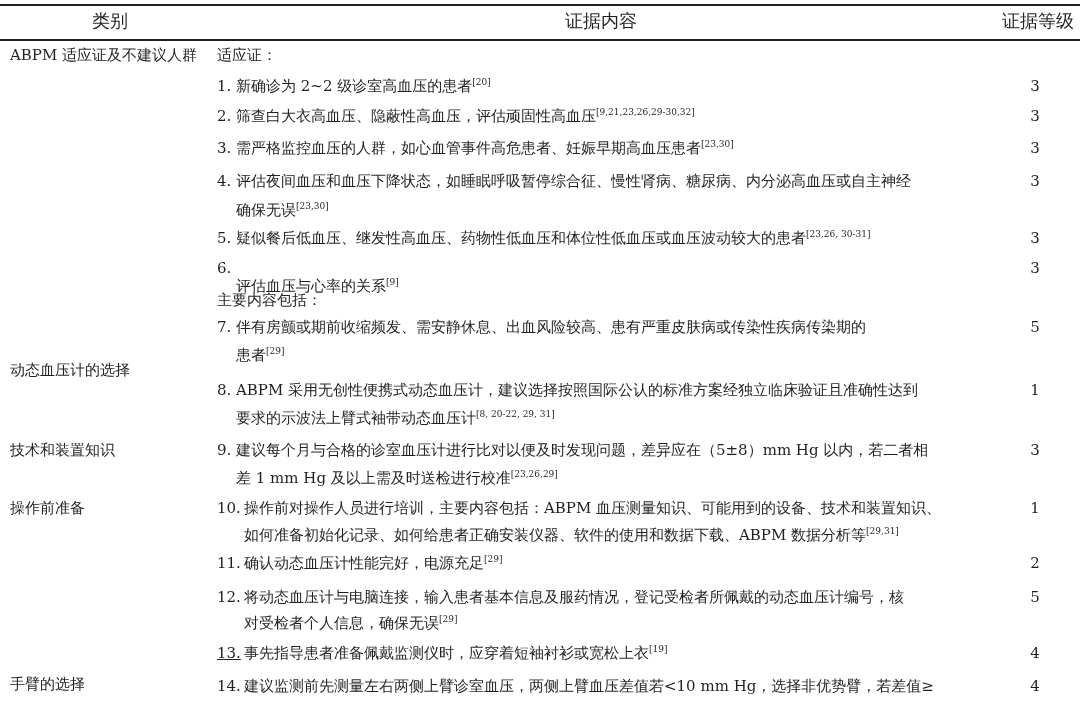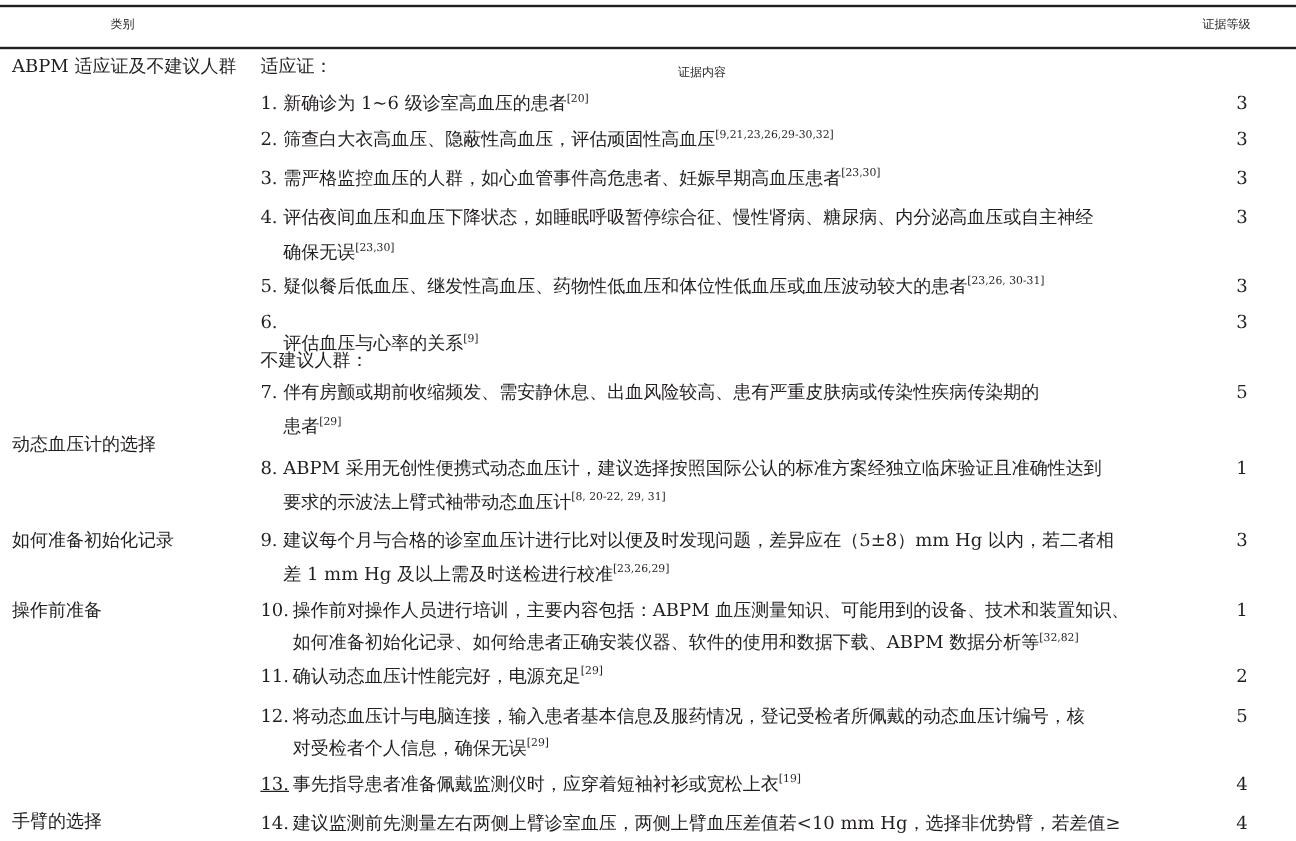--- a/index.html
+++ b/index.html
@@ -1,45 +1,45 @@
 <!DOCTYPE html>
 <html><head>
 <meta charset="utf-8">
 <style>
   html, body { margin: 0; padding: 0; background: #ffffff; }
   body { width: 1080px; height: 701px; position: relative; overflow: hidden;
          font-family: "DejaVu Serif", "Liberation Serif", serif; color: #231f20; font-size: 15px; }
   .rule { position: absolute; left: 0; width: 1080px; background: #231f20; }
   .rule.top { top: 4px; height: 2px; }
   .rule.mid { top: 39px; height: 2px; }
-  .hdr { position: absolute; top: 10px; height: 22px; line-height: 22px; font-size: 10px; }
+  .hdr { position: absolute; top: 10px; height: 22px; line-height: 22px; font-size: 18px; }
   .t { position: absolute; white-space: nowrap; line-height: 20px; height: 20px; }
   .cat { left: 10px; }
   .lvl { left: 1028px; width: 14px; text-align: center; }
   .num { left: 217px; }
   .cont { left: 236px; }
   .sub { left: 217px; }
   sup { font-size: 9px; vertical-align: 6px; line-height: 0; }
 </style>
 </head>
 <body>
 
 <div>
   <div class="rule top"></div>
   <div class="hdr" style="left:92px;">类别</div>
-  <div class="hdr" style="left:565px;margin-top:40px;">证据内容</div>
+  <div class="hdr" style="left:565px;">证据内容</div>
   <div class="hdr" style="left:1002px;">证据等级</div>
   <div class="rule mid"></div>
 
   <div class="t cat" style="top:45px;">ABPM 适应证及不建议人群</div>
   <div class="t sub" style="top:45px;">适应证：</div>
 
   <div>
     <span class="t num" style="top:76px;">1.</span>
-    <span class="t cont" style="top:76px;"><span>新确诊为 1~6 级诊室高血压的患者</span><sup>[20]</sup></span>
+    <span class="t cont" style="top:76px;"><span>新确诊为 2~2 级诊室高血压的患者</span><sup>[20]</sup></span>
     <span class="t lvl" style="top:76px;">3</span>
   </div>
 
   <div>
     <span class="t num" style="top:106px;">2.</span>
     <span class="t cont" style="top:106px;"><span>筛查白大衣高血压、隐蔽性高血压，评估顽固性高血压</span><sup>[9,21,23,26,29-30,32]</sup></span>
     <span class="t lvl" style="top:106px;">3</span>
   </div>
 
   <div>
@@ -60,50 +60,50 @@
     <span class="t cont" style="top:228px;"><span>疑似餐后低血压、继发性高血压、药物性低血压和体位性低血压或血压波动较大的患者</span><sup>[23,26, 30-31]</sup></span>
     <span class="t lvl" style="top:228px;">3</span>
   </div>
 
   <div>
     <span class="t num" style="top:258px;">6.</span>
     <span class="t cont" style="top:258px;margin-top:18px;"><span>评估血压与心率的关系</span><sup>[9]</sup></span>
     <span class="t lvl" style="top:258px;">3</span>
   </div>
 
-  <div class="t sub" style="top:290px;">不建议人群：</div>
+  <div class="t sub" style="top:290px;">主要内容包括：</div>
 
   <div>
     <span class="t num" style="top:317px;">7.</span>
     <span class="t cont" style="top:317px;">伴有房颤或期前收缩频发、需安静休息、出血风险较高、患有严重皮肤病或传染性疾病传染期的</span>
     <span class="t cont" style="top:345px;"><span>患者</span><sup>[29]</sup></span>
     <span class="t lvl" style="top:317px;">5</span>
   </div>
 
   <div>
     <span class="t cat" style="top:360px;">动态血压计的选择</span>
     <span class="t num" style="top:380px;">8.</span>
     <span class="t cont" style="top:380px;">ABPM 采用无创性便携式动态血压计，建议选择按照国际公认的标准方案经独立临床验证且准确性达到</span>
     <span class="t cont" style="top:408px;"><span>要求的示波法上臂式袖带动态血压计</span><sup>[8, 20-22, 29, 31]</sup></span>
     <span class="t lvl" style="top:380px;">1</span>
   </div>
 
   <div>
-    <span class="t cat" style="top:440px;">如何准备初始化记录</span>
+    <span class="t cat" style="top:440px;">技术和装置知识</span>
     <span class="t num" style="top:440px;">9.</span>
     <span class="t cont" style="top:440px;">建议每个月与合格的诊室血压计进行比对以便及时发现问题，差异应在（5±8）mm Hg 以内，若二者相</span>
     <span class="t cont" style="top:468px;"><span>差 1 mm Hg 及以上需及时送检进行校准</span><sup>[23,26,29]</sup></span>
     <span class="t lvl" style="top:440px;">3</span>
   </div>
 
   <div>
     <span class="t cat" style="top:498px;">操作前准备</span>
     <span class="t num" style="top:498px;">10.</span>
     <span class="t cont" style="top:498px;left:244px;">操作前对操作人员进行培训，主要内容包括：ABPM 血压测量知识、可能用到的设备、技术和装置知识、</span>
-    <span class="t cont" style="top:525px;left:244px;"><span>如何准备初始化记录、如何给患者正确安装仪器、软件的使用和数据下载、ABPM 数据分析等</span><sup>[32,82]</sup></span>
+    <span class="t cont" style="top:525px;left:244px;"><span>如何准备初始化记录、如何给患者正确安装仪器、软件的使用和数据下载、ABPM 数据分析等</span><sup>[29,31]</sup></span>
     <span class="t lvl" style="top:498px;">1</span>
   </div>
 
   <div>
     <span class="t num" style="top:553px;">11.</span>
     <span class="t cont" style="top:553px;left:244px;"><span>确认动态血压计性能完好，电源充足</span><sup>[29]</sup></span>
     <span class="t lvl" style="top:553px;">2</span>
   </div>
 
   <div>

